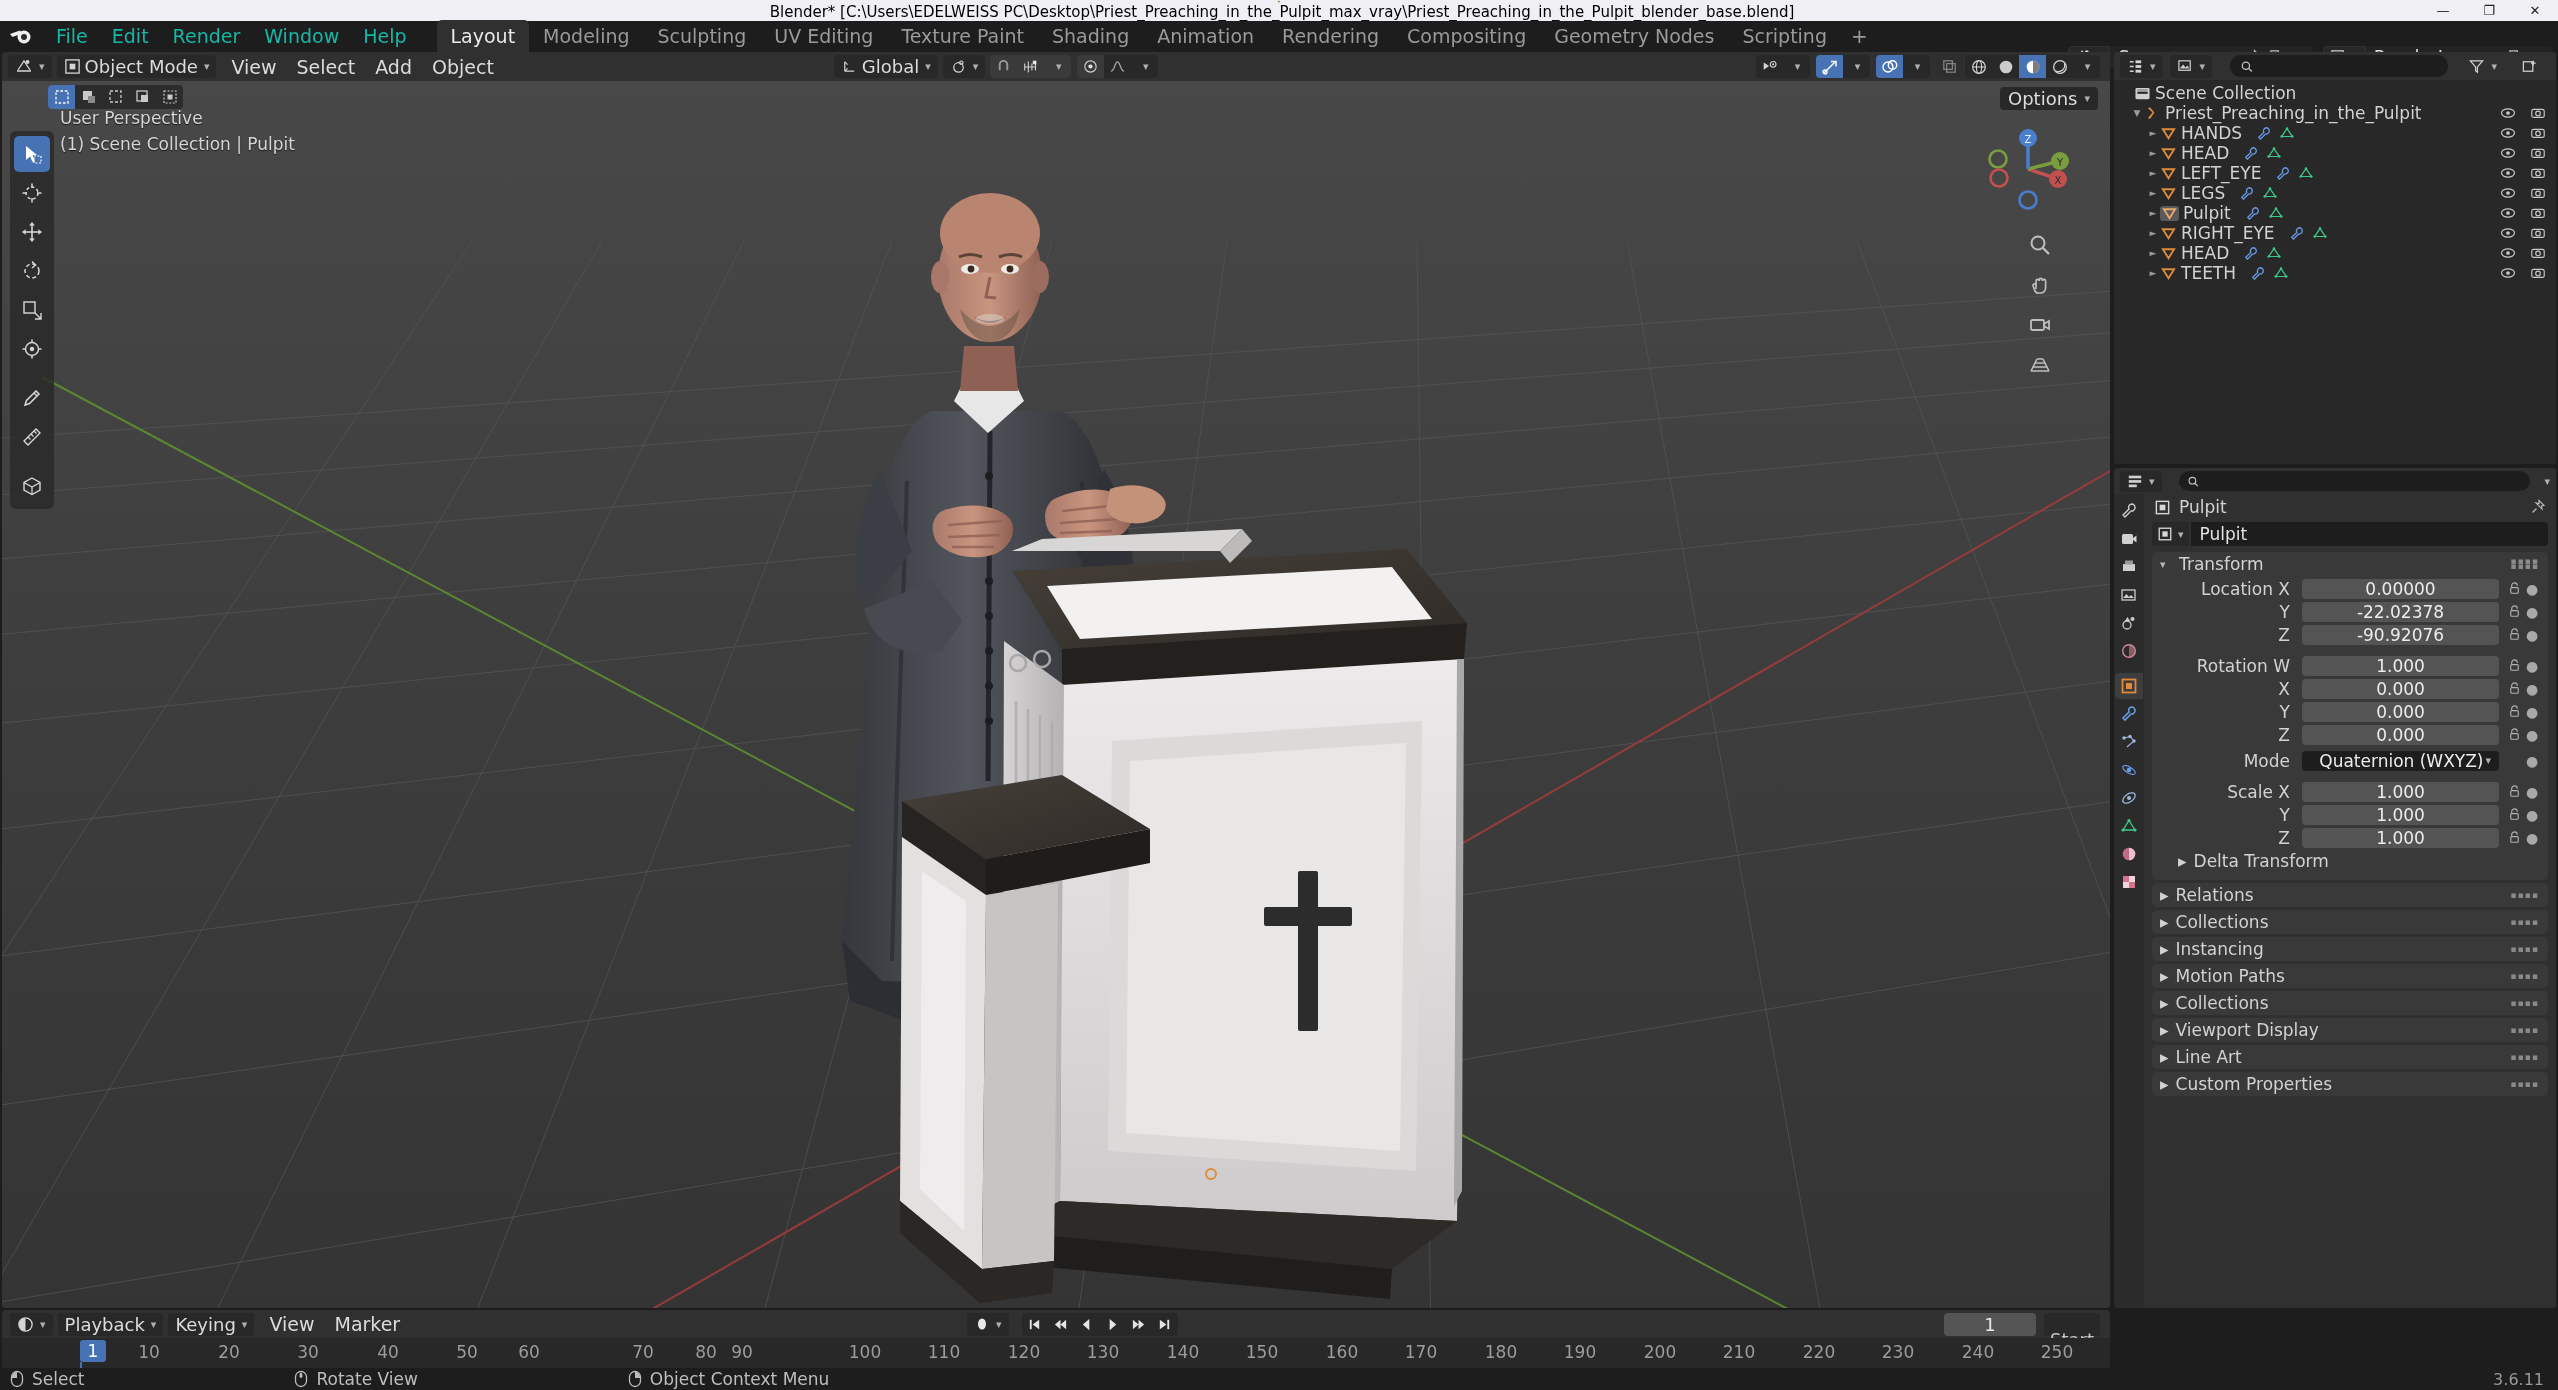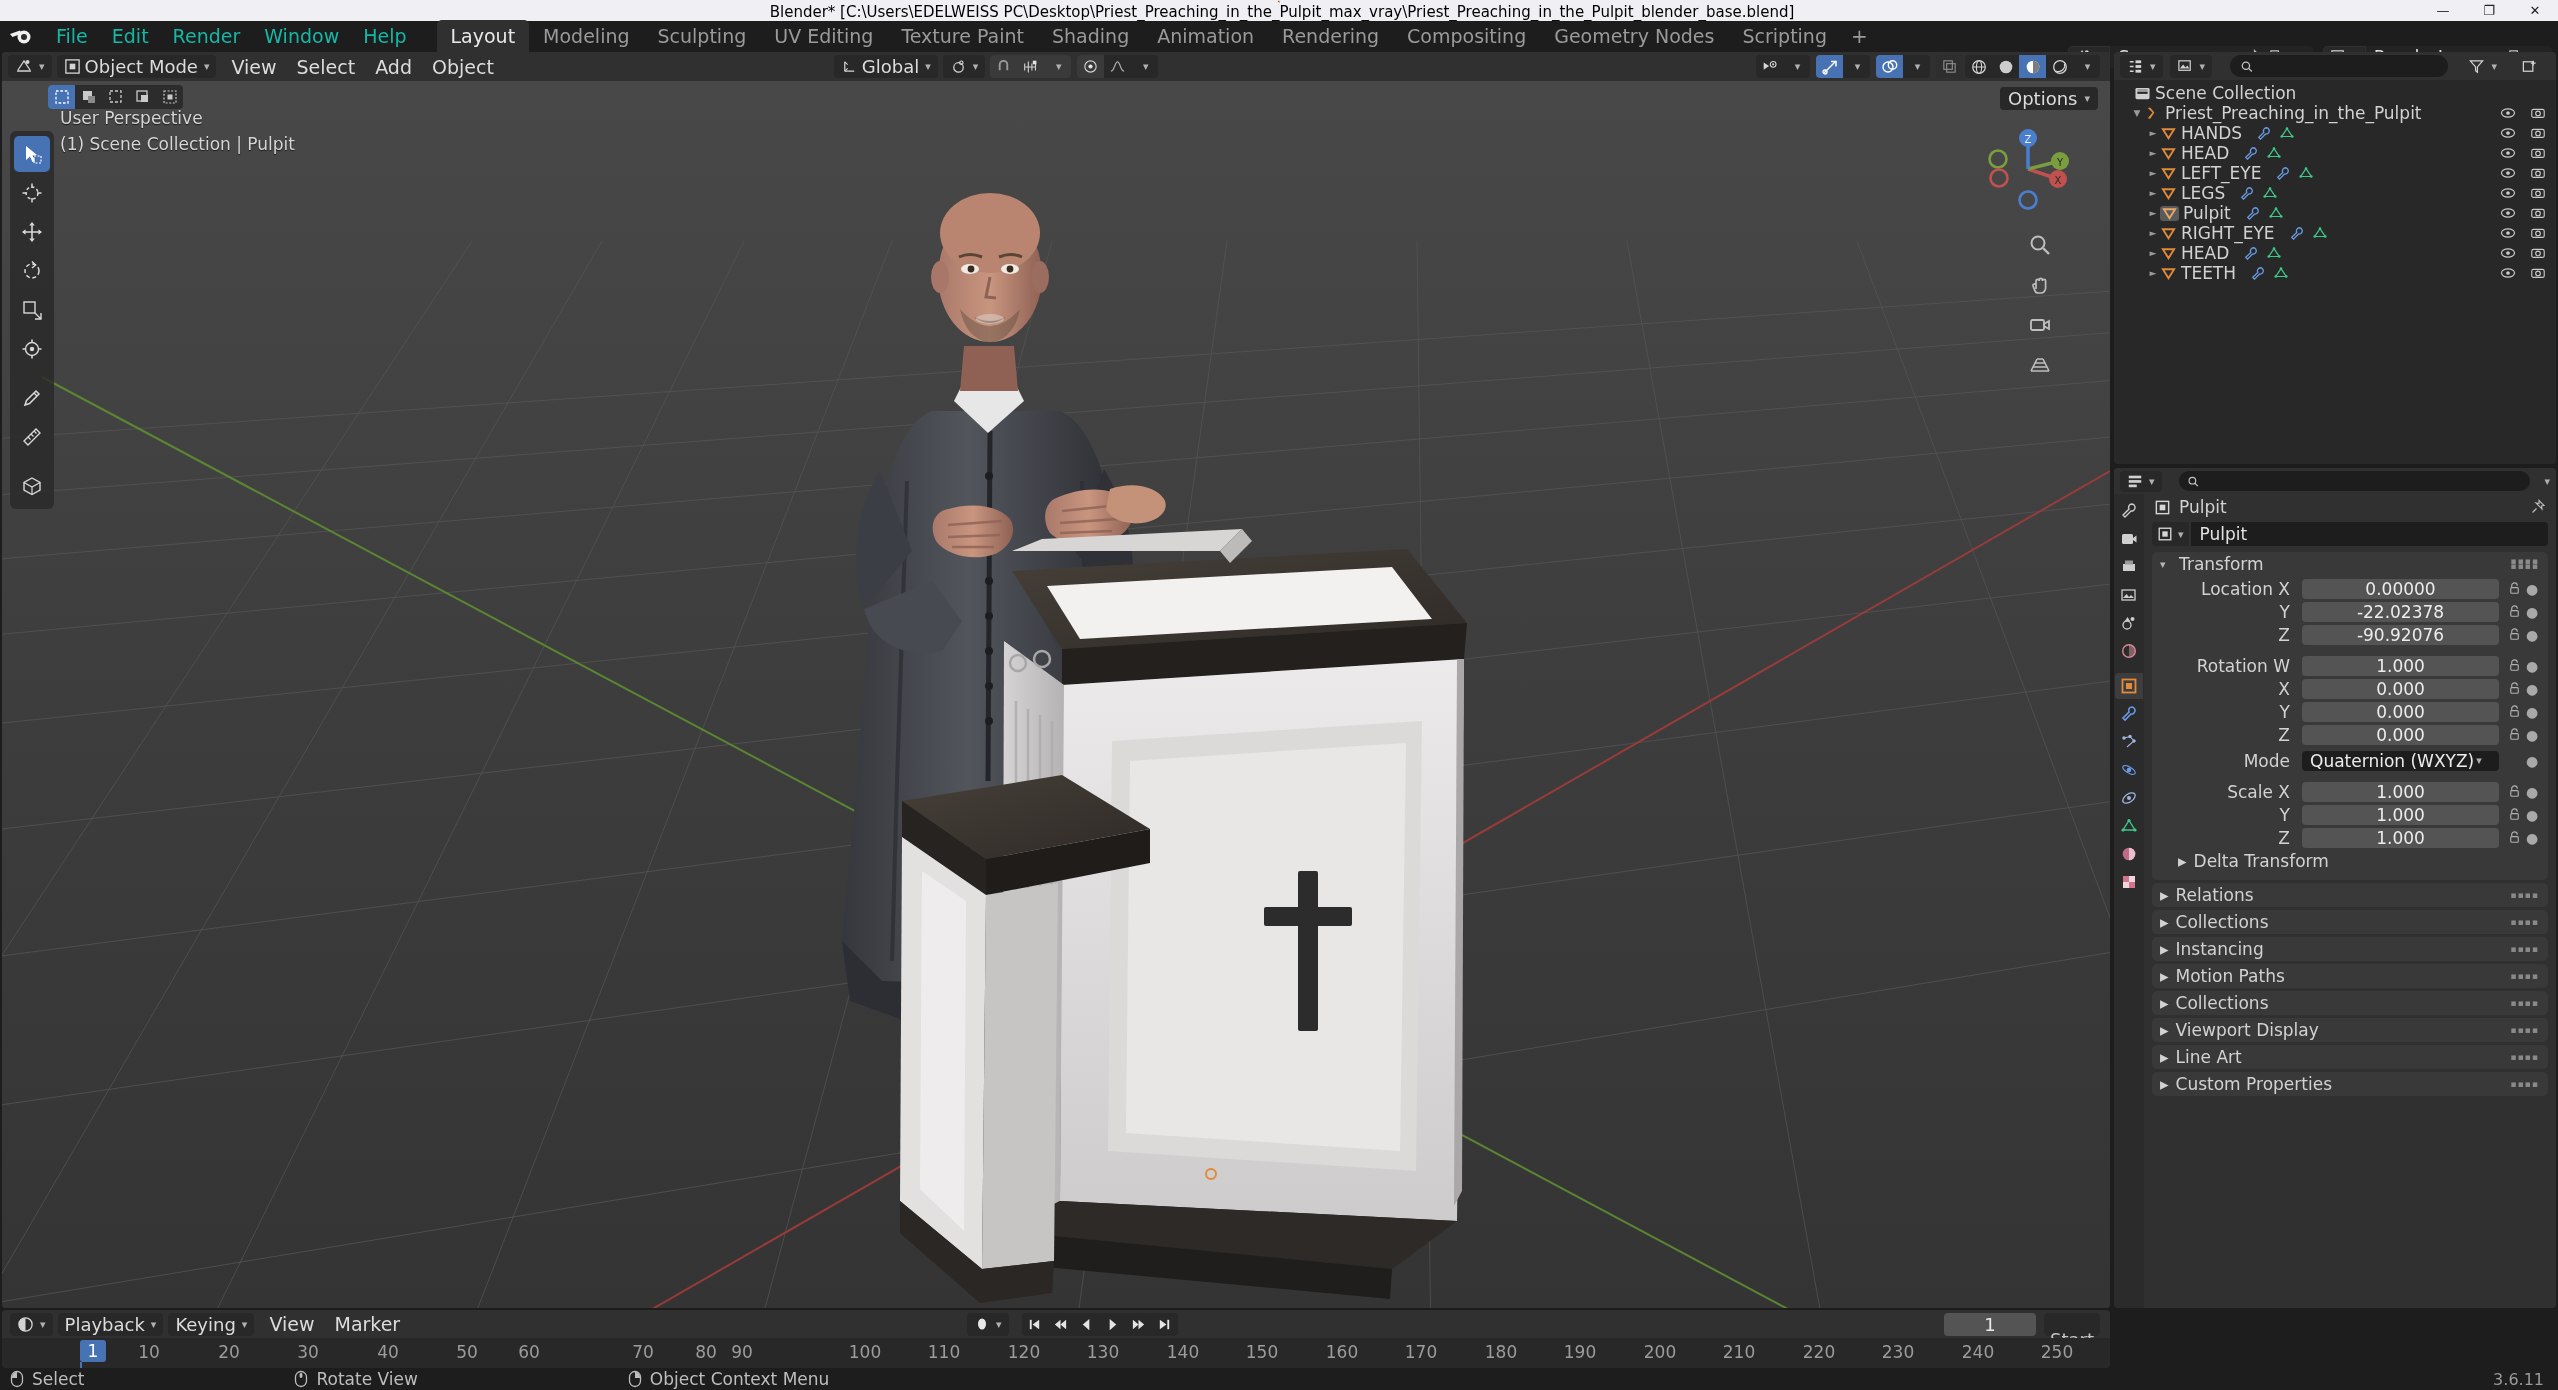--- a/index.html
+++ b/index.html
@@ -181,21 +181,21 @@
   .panelhdr{ height:24px; display:flex; align-items:center; gap:7px; padding:0 8px; font-size:17px; color:#d2d2d2; position:relative;}
   .panelhdr .grip{ position:absolute; right:9px; color:#8a8a8a; font-size:9px; letter-spacing:1px; line-height:5px;}
   .panelhdr .tri{ font-size:11px; color:#b5b5b5; width:12px; }
   .panelbody{ padding:2px 8px 8px 8px;}
   .prow{ display:flex; align-items:center; height:21px; margin-bottom:2px;}
   .plabel{ width:142px; text-align:right; padding-right:12px; font-size:17px; color:#d2d2d2;}
   .pfield{
     flex:1; background:#545454; border-radius:4px; height:20px;
     display:flex; align-items:center; justify-content:center; font-size:17px; color:#ececec;
   }
-  .pfield.dark{ background:#1d1d1d; justify-content:flex-start; padding:0 8px;}
+  .pfield.dark{ background:#1d1d1d; justify-content:flex-end; padding:0 8px;}
   .lockic{ width:20px; display:flex; align-items:center; justify-content:center; margin-left:5px;}
   .dotic{ width:16px; display:flex; align-items:center; justify-content:center; color:#a9a9a9; font-size:14px;}
   .subhdr{ height:22px; display:flex; align-items:center; gap:7px; padding-left:18px; font-size:17px; color:#d2d2d2;}
   .cpanel{ background:#393939; border-radius:5px; margin:0 4px 3px 4px; height:24px;
            display:flex; align-items:center; gap:7px; padding:0 8px; font-size:17px; color:#d2d2d2; position:relative;}
   .cpanel .grip{ position:absolute; right:9px; color:#8a8a8a; font-size:9px; letter-spacing:1px;}
 
   
   .statusbar{
     position:absolute; left:0; bottom:0; width:2558px; height:22px;

